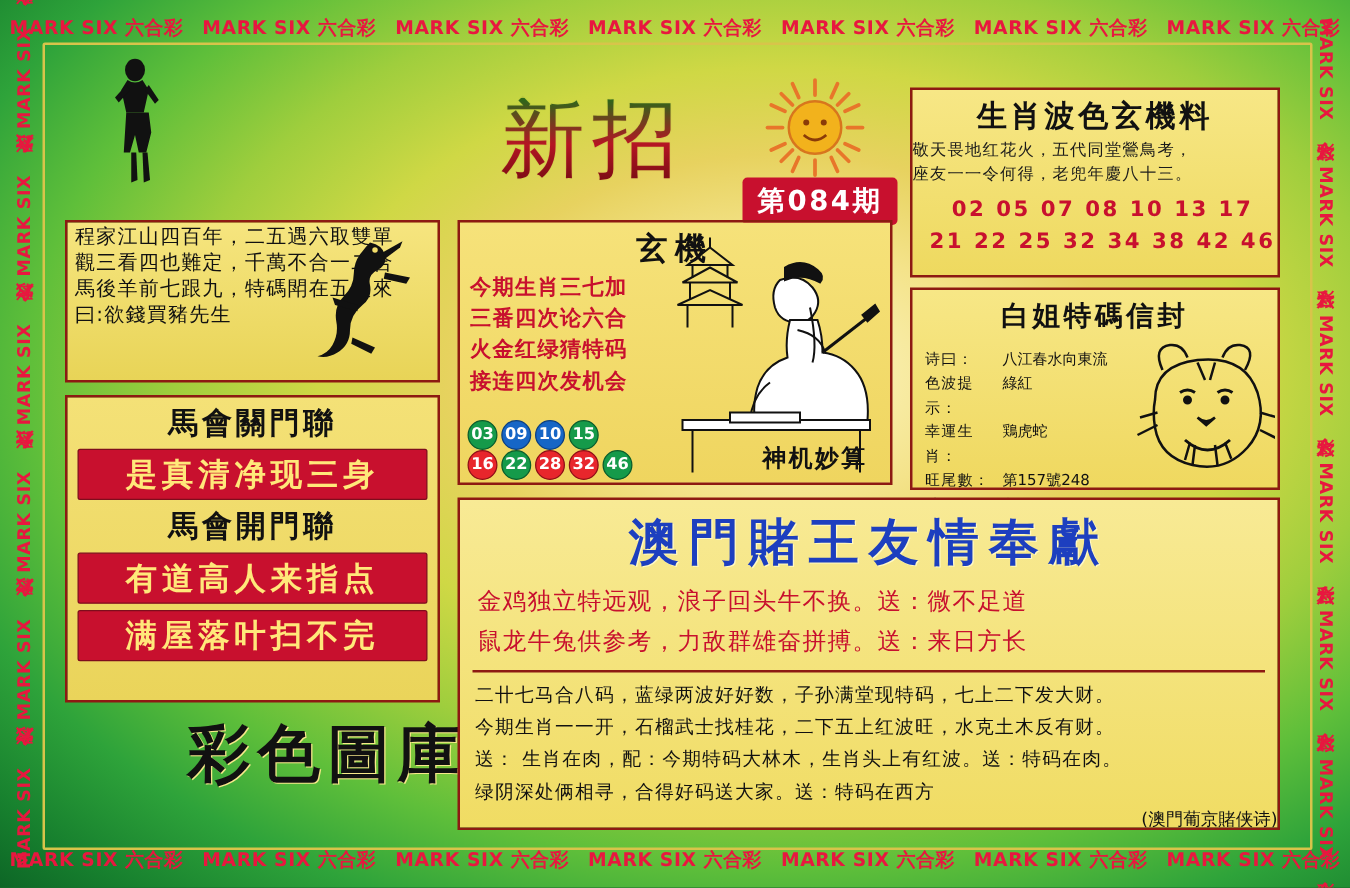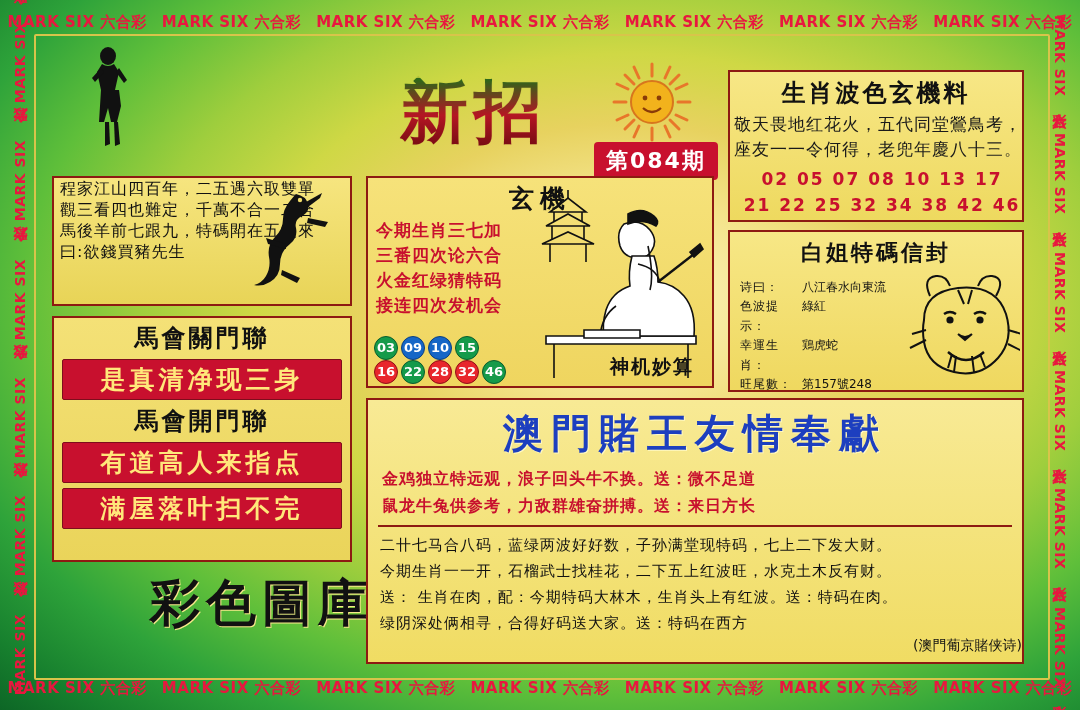--- a/index.html
+++ b/index.html
@@ -37,21 +37,21 @@
 
   
   .frame{
     position:absolute;left:34px;top:34px;width:1012px;height:642px;
     border:2px solid #d8c44a;border-radius:2px;pointer-events:none;
   }
 
   
   .title-wrap{position:absolute;left:400px;top:78px;width:290px;height:90px;}
   .main-title{
-    font-size:68px;font-weight:bold;letter-spacing:6px;
+    font-size:68px;font-weight:normal;letter-spacing:6px;
     background:linear-gradient(180deg,#2f7d1e 0%,#d41a2a 55%,#8d0f17 100%);
     -webkit-background-clip:text;background-clip:text;color:transparent;
     text-shadow:0 0 1px rgba(0,0,0,.15);
     line-height:1;
   }
   .issue-badge{
     position:absolute;left:194px;top:64px;
     background:#c8102e;color:#ffffff;font-size:22px;font-weight:bold;
     padding:4px 12px;border-radius:4px;letter-spacing:2px;white-space:nowrap;
   }
@@ -111,21 +111,21 @@
   .sage{position:absolute;right:4px;top:8px;width:180px;height:198px;}
   .sage-cap{position:absolute;right:18px;bottom:6px;font-size:19px;
     font-weight:bold;color:#111;letter-spacing:2px;}
 
   
   #panel-shengxiao{left:728px;top:70px;width:296px;height:152px;
     background:linear-gradient(180deg,#f7e786,#eed95f);
     border:2px solid #8d1a12;}
   #panel-shengxiao h3{margin:5px 0 3px;text-align:center;font-size:24px;
     font-weight:bold;color:#111;letter-spacing:3px;}
-  .sx-poem{text-align:right;font-size:17px;color:#1a1a1a;line-height:1.45;
+  .sx-poem{text-align:left;font-size:13px;color:#1a1a1a;line-height:1.45;
     letter-spacing:1px;}
   .sx-nums{margin-top:6px;text-align:center;color:#c8102e;font-weight:bold;
     font-size:17px;line-height:1.5;letter-spacing:2px;padding-left:12px;}
 
   
   #panel-baijie{left:728px;top:230px;width:296px;height:162px;
     background:linear-gradient(180deg,#f7e786,#efd85f);
     border:2px solid #8d1a12;}
   #panel-baijie h3{margin:6px 0 4px;text-align:center;font-size:22px;
     font-weight:bold;color:#111;letter-spacing:3px;}
@@ -136,21 +136,21 @@
   .bj-v{flex:1;}
   .tiger{position:absolute;right:2px;top:38px;width:120px;height:118px;}
 
   
   #panel-aomen{left:366px;top:398px;width:658px;height:266px;
     background:linear-gradient(180deg,#f8ea95,#f0dc63);
     border:2px solid #8d1a12;}
   .am-title{text-align:center;font-size:40px;font-weight:bold;color:#1d3fbf;
     letter-spacing:8px;margin:6px 0 4px;
     text-shadow:1px 1px 0 #fff9c4;}
-  .am-red{color:#c8102e;font-size:16px;font-weight:bold;line-height:1.7;
+  .am-red{color:#c8102e;font-size:19px;font-weight:normal;line-height:1.7;
     padding:0 14px;letter-spacing:1px;}
   .am-sep{height:2px;background:#8d1a12;margin:6px 10px;}
   .am-black{color:#111;font-size:15px;line-height:1.72;padding:0 12px;
     letter-spacing:1px;}
   .am-sign{text-align:right;padding-right:0;font-size:14px;color:#111;}
 </style>
 </head>
 <body>
 
 <div id="page">

